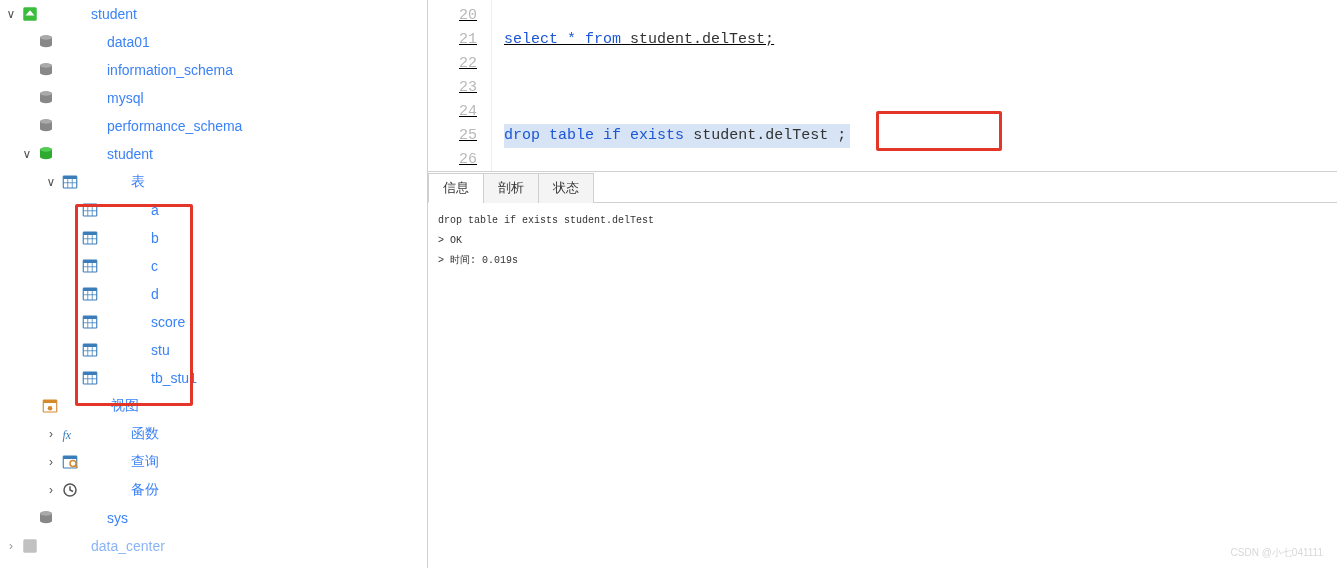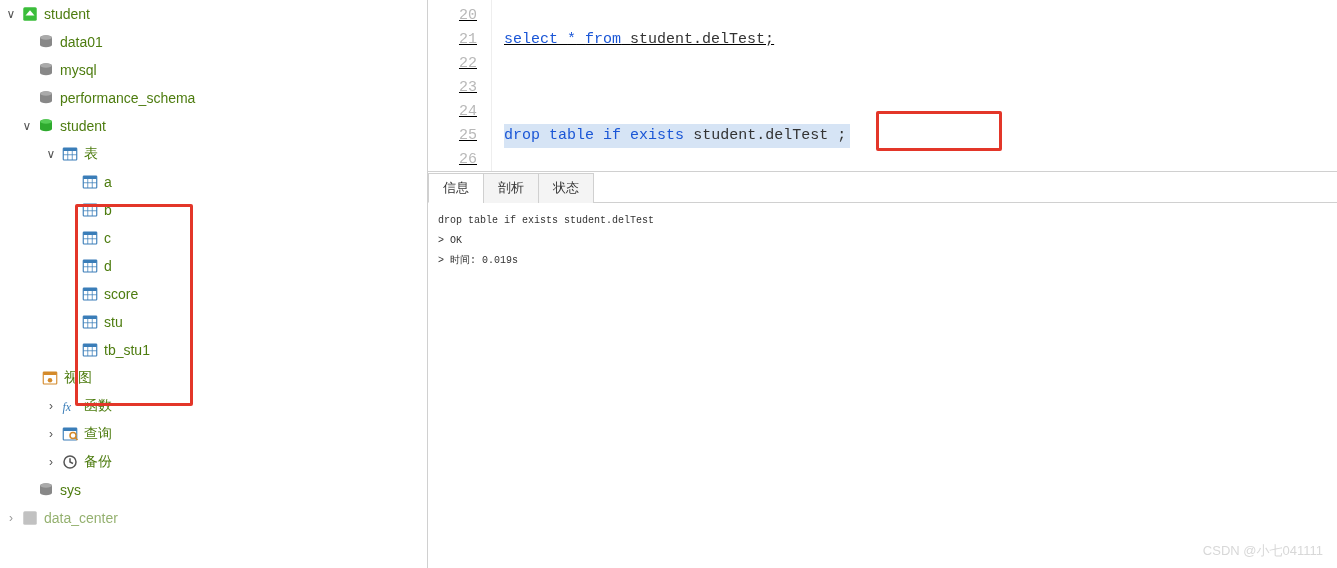--- a/index.html
+++ b/index.html
@@ -42,21 +42,21 @@
     .ic {
       width: 20px;
       height: 20px;
       display: inline-flex;
       align-items: center;
       justify-content: center;
       margin-right: 4px;
       flex-shrink: 0;
     }
     .ic svg { width: 18px; height: 18px; }
-    .label { color: #4d7c0f; }
+    .label { color: #3b82f6; margin-left: 47px; }
     .red-box {
       position: absolute;
       border: 3px solid #e33629;
       pointer-events: none;
       border-radius: 2px;
     }
     .main { flex: 1; display: flex; flex-direction: column; height: 100%; }
     .editor {
       height: 172px;
       display: flex;
@@ -121,21 +121,21 @@
       padding: 8px 10px;
       color: #333;
       line-height: 20px;
       white-space: pre;
     }
     .watermark {
       position: absolute;
       right: 14px;
       bottom: 8px;
       color: #d8d8d8;
-      font-size: 13px;
+      font-size: 10px;
       font-family: "Microsoft YaHei", Arial, sans-serif;
     }
   </style>
 </head>
 <body>
 
 <div class="sidebar">
 
   <div class="tree-item" style="padding-left:4px">
     <span class="expander">∨</span>
@@ -150,20 +150,30 @@
 
   <div class="tree-item" style="padding-left:36px">
     <span class="ic">
         <svg viewBox="0 0 24 24">
           <ellipse cx="12" cy="6" rx="8" ry="3" fill="#888"></ellipse>
           <path d="M4 6 v10 a8 3 0 0 0 16 0 V6" fill="#888"></path>
           <ellipse cx="12" cy="6" rx="8" ry="3" fill="#aaa"></ellipse>
         </svg>
       </span>
     <span class="label">data01</span>
+  </div>
+  <div class="tree-item" style="padding-left:36px">
+    <span class="ic">
+        <svg viewBox="0 0 24 24">
+          <ellipse cx="12" cy="6" rx="8" ry="3" fill="#888"></ellipse>
+          <path d="M4 6 v10 a8 3 0 0 0 16 0 V6" fill="#888"></path>
+          <ellipse cx="12" cy="6" rx="8" ry="3" fill="#aaa"></ellipse>
+        </svg>
+      </span>
+    <span class="label">information_schema</span>
   </div>
   <div class="tree-item" style="padding-left:36px">
     <span class="ic">
         <svg viewBox="0 0 24 24">
           <ellipse cx="12" cy="6" rx="8" ry="3" fill="#888"></ellipse>
           <path d="M4 6 v10 a8 3 0 0 0 16 0 V6" fill="#888"></path>
           <ellipse cx="12" cy="6" rx="8" ry="3" fill="#aaa"></ellipse>
         </svg>
       </span>
     <span class="label">mysql</span>

